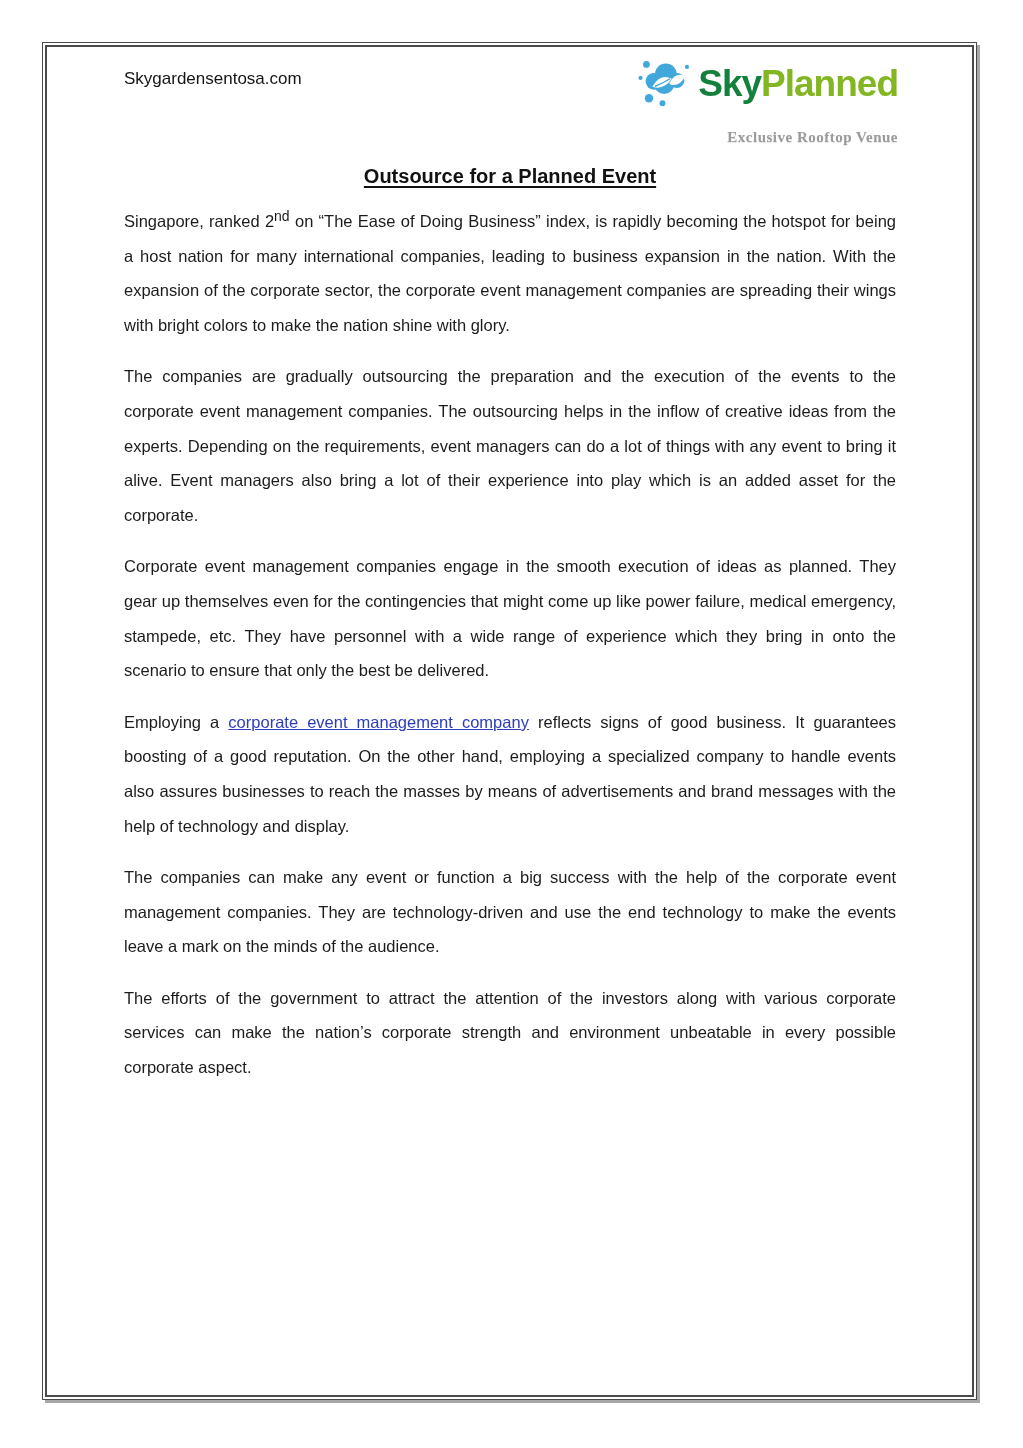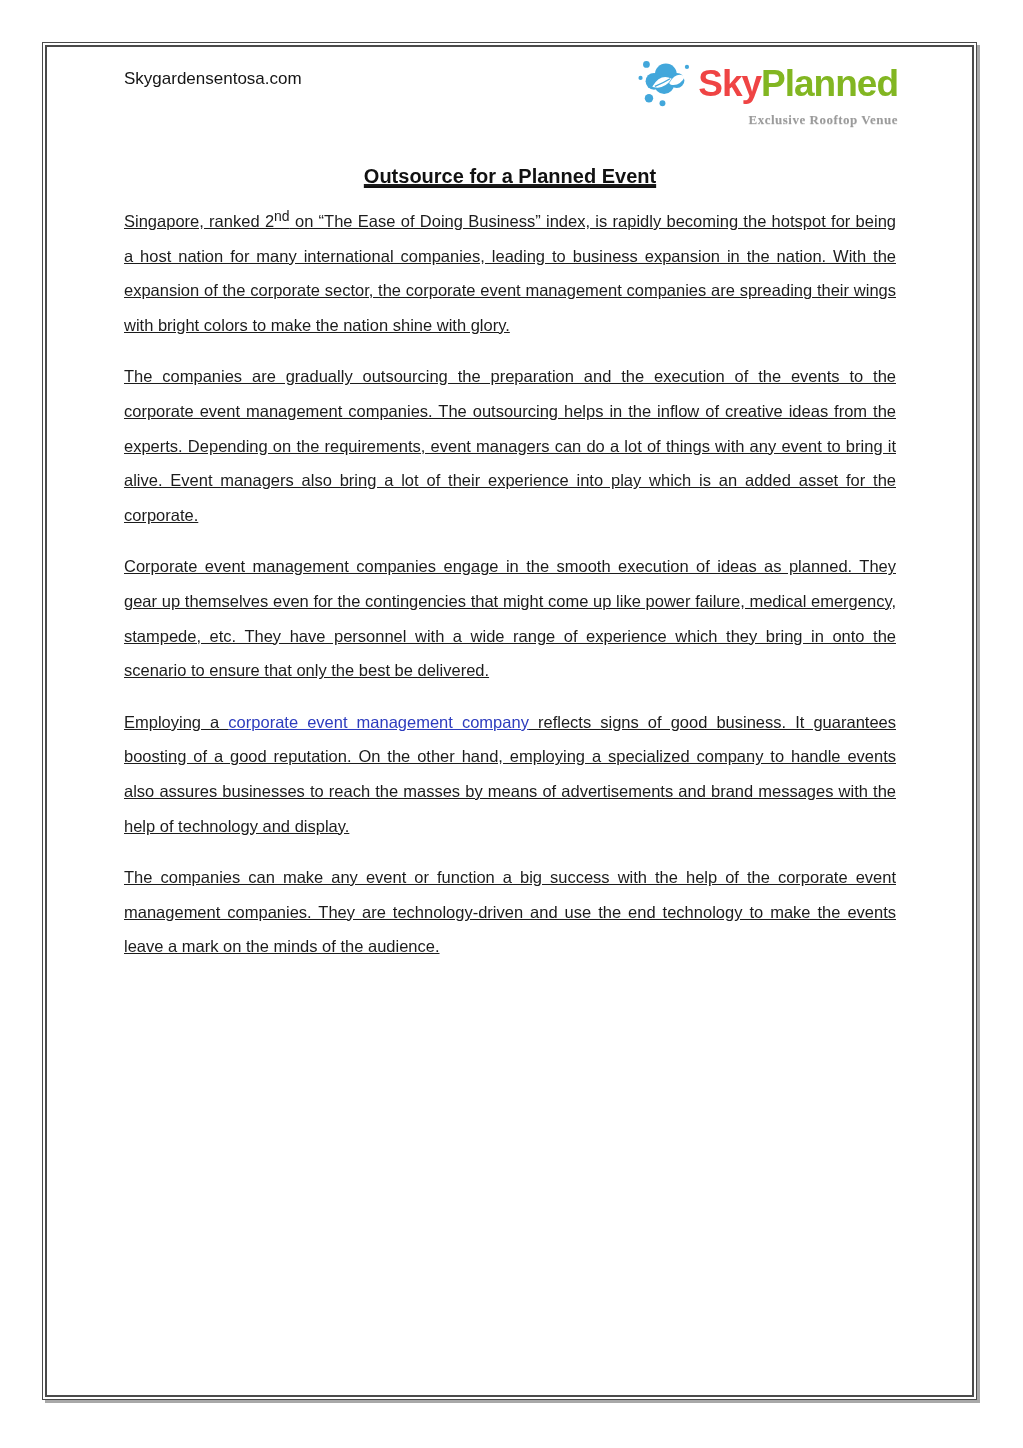--- a/index.html
+++ b/index.html
@@ -19,28 +19,28 @@
   }
   .header-row {
     display:flex; justify-content:space-between; align-items:flex-start;
     padding:14px 74px 0 77px; height:78px;gap:10px;
   }
   .site-name { font-size:17px; margin-top:8px; color:#151515; }
   .logo { display:flex; flex-direction:column; align-items:flex-end; margin-top:-4px; }
   .logo-main { display:flex; align-items:center; }
   .logo-icon { width:54px; height:52px; margin-right:6px; }
   .logo-text { font-size:37px; font-weight:bold; letter-spacing:-1px; line-height:1; }
-  .logo-sky { color:#ef4444; }
+  .logo-sky { color:#15803d; }
   .logo-garden { color:#82B622; }
   .logo-tagline {
     font-family:"Liberation Serif", serif; font-weight:bold;
-    font-size:13px; color:#9b9b9b; letter-spacing:0.5px; margin-top:3px;
+    font-size:15px; color:#9b9b9b; letter-spacing:0.5px; margin-top:20px;
     text-shadow:0 1px 0 #e8e8e8;
   }
-  .doc-body { padding:0 76px 0 77px;text-decoration:underline; }
+  .doc-body { padding:0 76px 0 77px; }
   .doc-title {
     font-size:20px; font-weight:bold; text-align:center;
     text-decoration:underline; text-decoration-thickness:2px; text-underline-offset:3px;
     margin:26px 0 16px 0; color:#111;
   }
   .para {
     font-size:16.5px; line-height:34.6px; text-align:justify;
     margin:0 0 17px 0; color:#1c1c1c;
   }
   .para sup { font-size:14px; line-height:0; }
@@ -82,17 +82,18 @@
     </div>
 
     <div class="doc-body">
       <h1 class="doc-title">Outsource for a Planned Event</h1>
       <div>
           <p class="para"><span>Singapore, ranked 2</span><sup>nd</sup><span> on “The Ease of Doing Business” index, is rapidly becoming the hotspot for being a host nation for many international companies, leading to business expansion in the nation. With the expansion of the corporate sector, the corporate event management companies are spreading their wings with bright colors to make the nation shine with glory.</span></p>
           <p class="para"><span>The companies are gradually outsourcing the preparation and the execution of the events to the corporate event management companies. The outsourcing helps in the inflow of creative ideas from the experts. Depending on the requirements, event managers can do a lot of things with any event to bring it alive. Event managers also bring a lot of their experience into play which is an added asset for the corporate.</span></p>
           <p class="para"><span>Corporate event management companies engage in the smooth execution of ideas as planned. They gear up themselves even for the contingencies that might come up like power failure, medical emergency, stampede, etc. They have personnel with a wide range of experience which they bring in onto the scenario to ensure that only the best be delivered.</span></p>
           <p class="para"><span>Employing a </span><a href="#" class="doc-link">corporate event management company</a><span> reflects signs of good business. It guarantees boosting of a good reputation. On the other hand, employing a specialized company to handle events also assures businesses to reach the masses by means of advertisements and brand messages with the help of technology and display.</span></p>
           <p class="para"><span>The companies can make any event or function a big success with the help of the corporate event management companies. They are technology-driven and use the end technology to make the events leave a mark on the minds of the audience.</span></p>
+          <p class="para"><span>The efforts of the government to attract the attention of the investors along with various corporate services can make the nation’s corporate strength and environment unbeatable in every possible corporate aspect.</span></p>
         </div>
     </div>
 
   </div>
 </div>
 
 </body></html>

